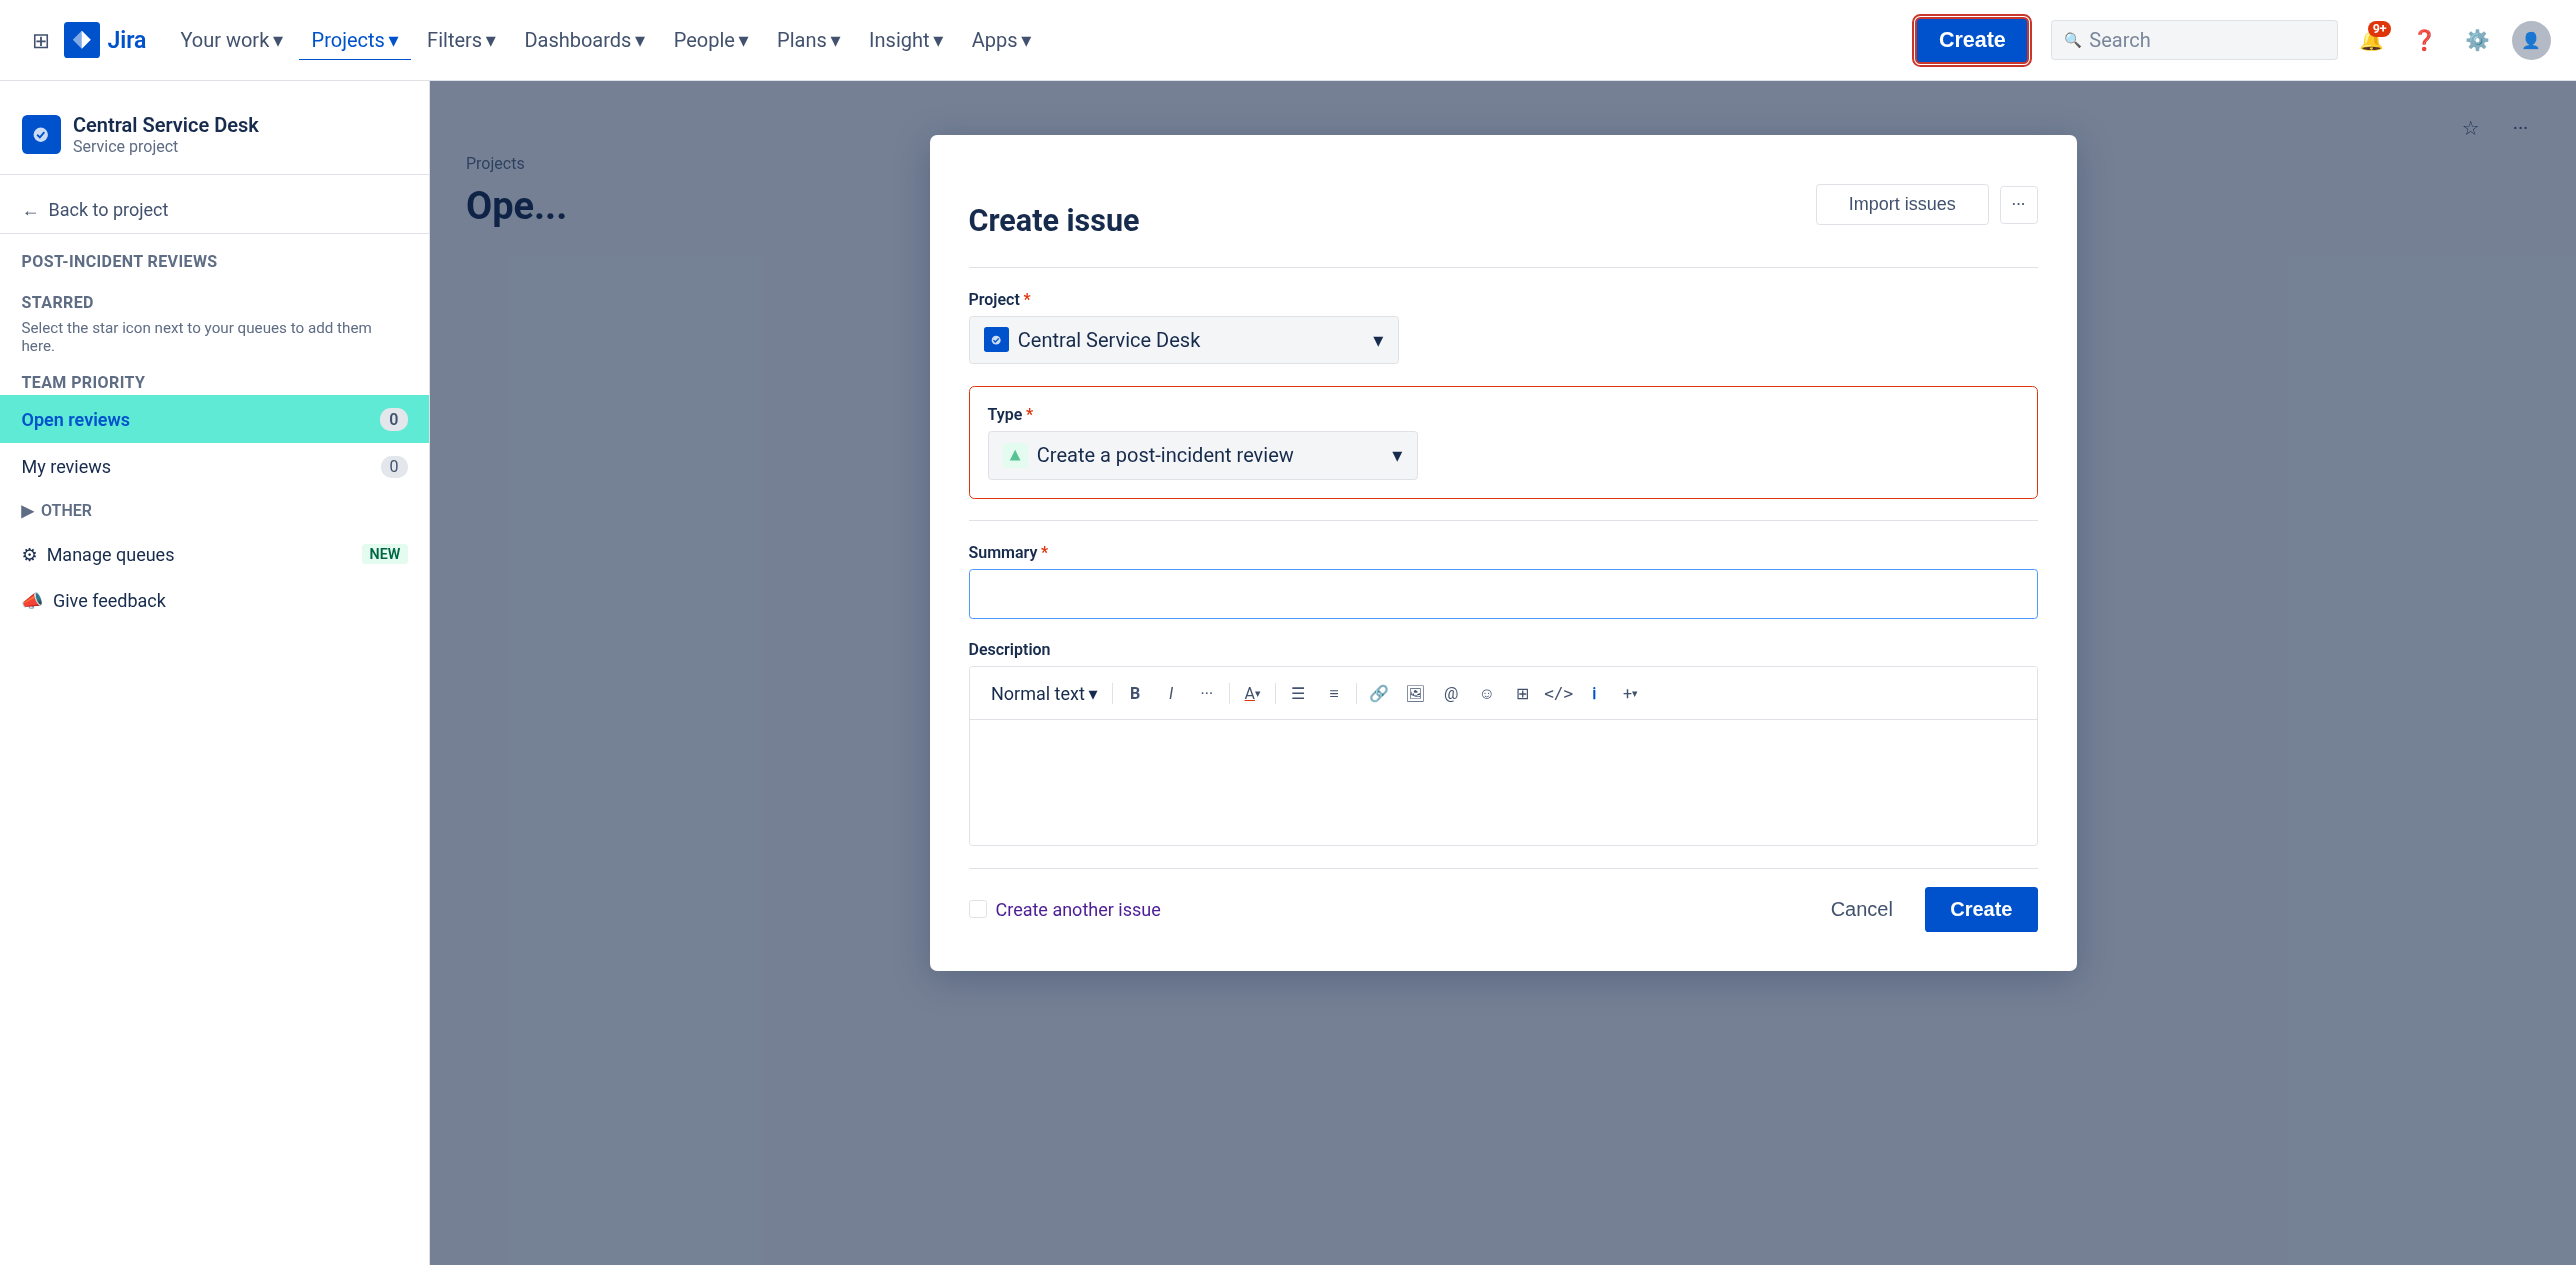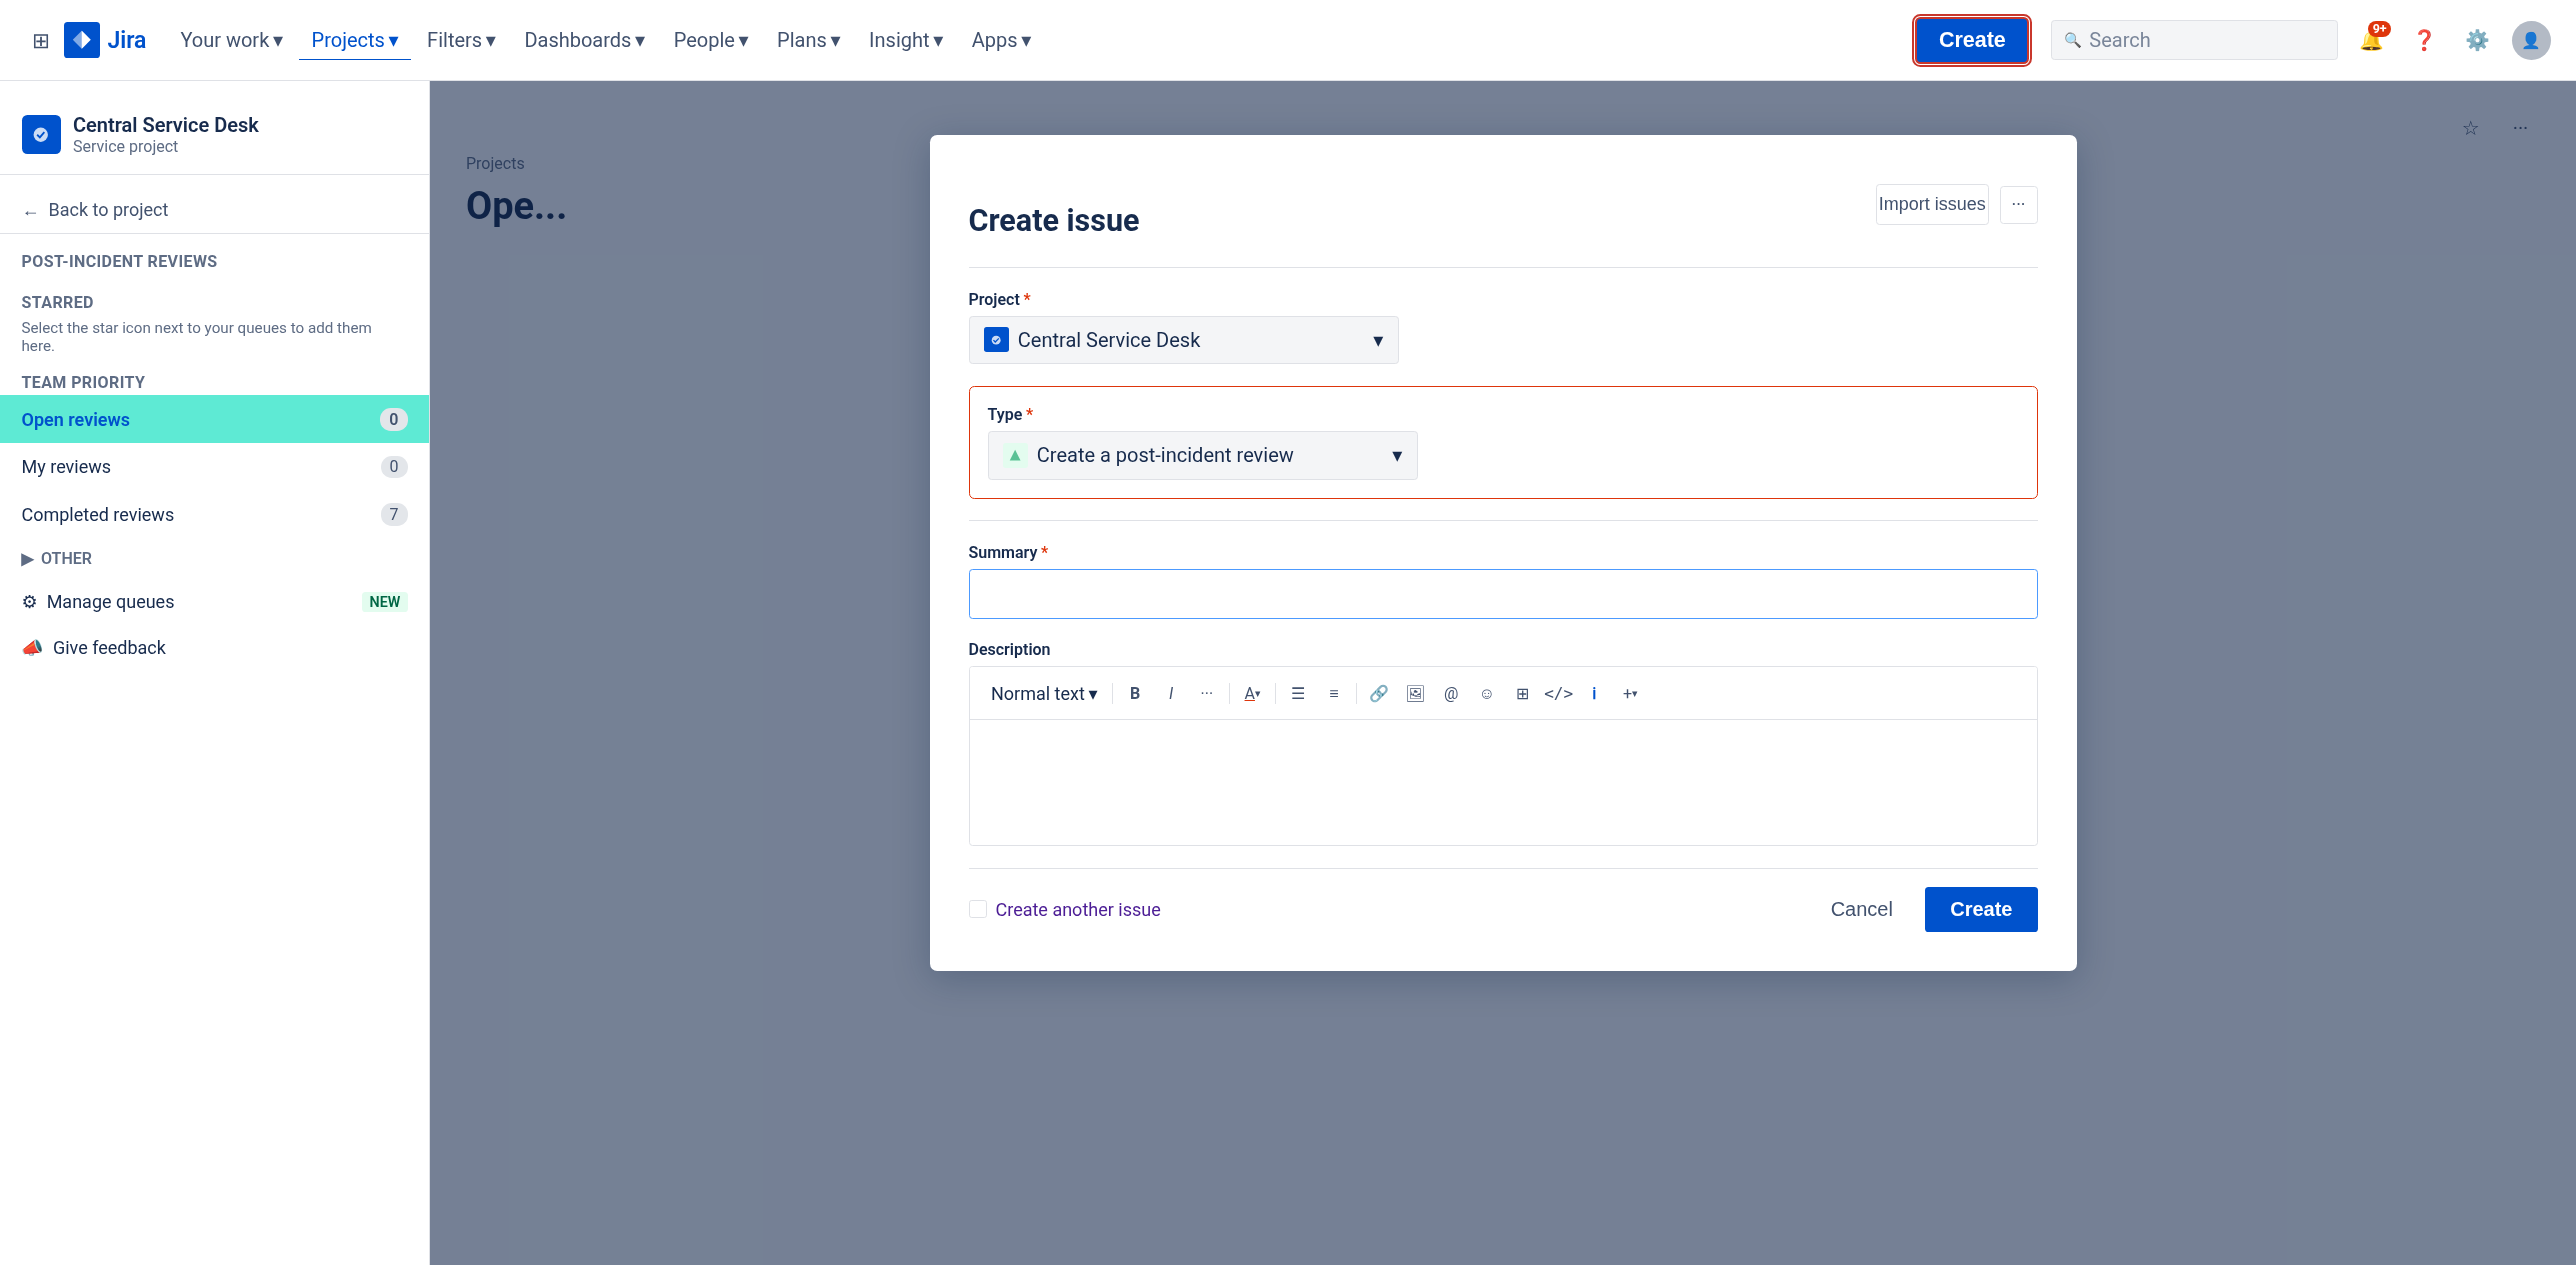--- a/index.html
+++ b/index.html
@@ -264,21 +264,21 @@
       font-weight: 700;
       color: #172b4d;
       margin-top: 32px;
     }
     .modal-header-actions {
       display: flex; align-items: center; gap: 10.8px;
     }
     .import-issues-btn {
       border: 0.9px solid #dfe1e6;
       border-radius: 3.6px;
-      padding: 9px 2px;
+      padding: 9px 32px;
       font-size: 18px;
       color: #42526e;
       background: white;
       cursor: pointer;
     }
     .modal-more-btn {
       width: 38px; height: 38px;
       border: 0.9px solid #dfe1e6;
       border-radius: 3.6px;
       display: flex; align-items: center; justify-content: center;
@@ -529,26 +529,20 @@
       <span class="sidebar-item-left">
         <span>Open reviews</span>
       </span>
       <span class="sidebar-badge">0</span>
     </div>
     <div class="sidebar-item">
       <span class="sidebar-item-left">
         <span>My reviews</span>
       </span>
       <span class="sidebar-badge">0</span>
-    </div>
-    <div class="sidebar-item">
-      <span class="sidebar-item-left">
-        <span>Completed reviews</span>
-      </span>
-      <span class="sidebar-badge">7</span>
     </div>
     <div class="sidebar-other-section">
       <span>▶</span>
       <span>OTHER</span>
     </div>
     <div class="sidebar-manage-queues">
       <div class="sidebar-manage-left">
         <span>⚙</span>
         <span>Manage queues</span>
       </div>

